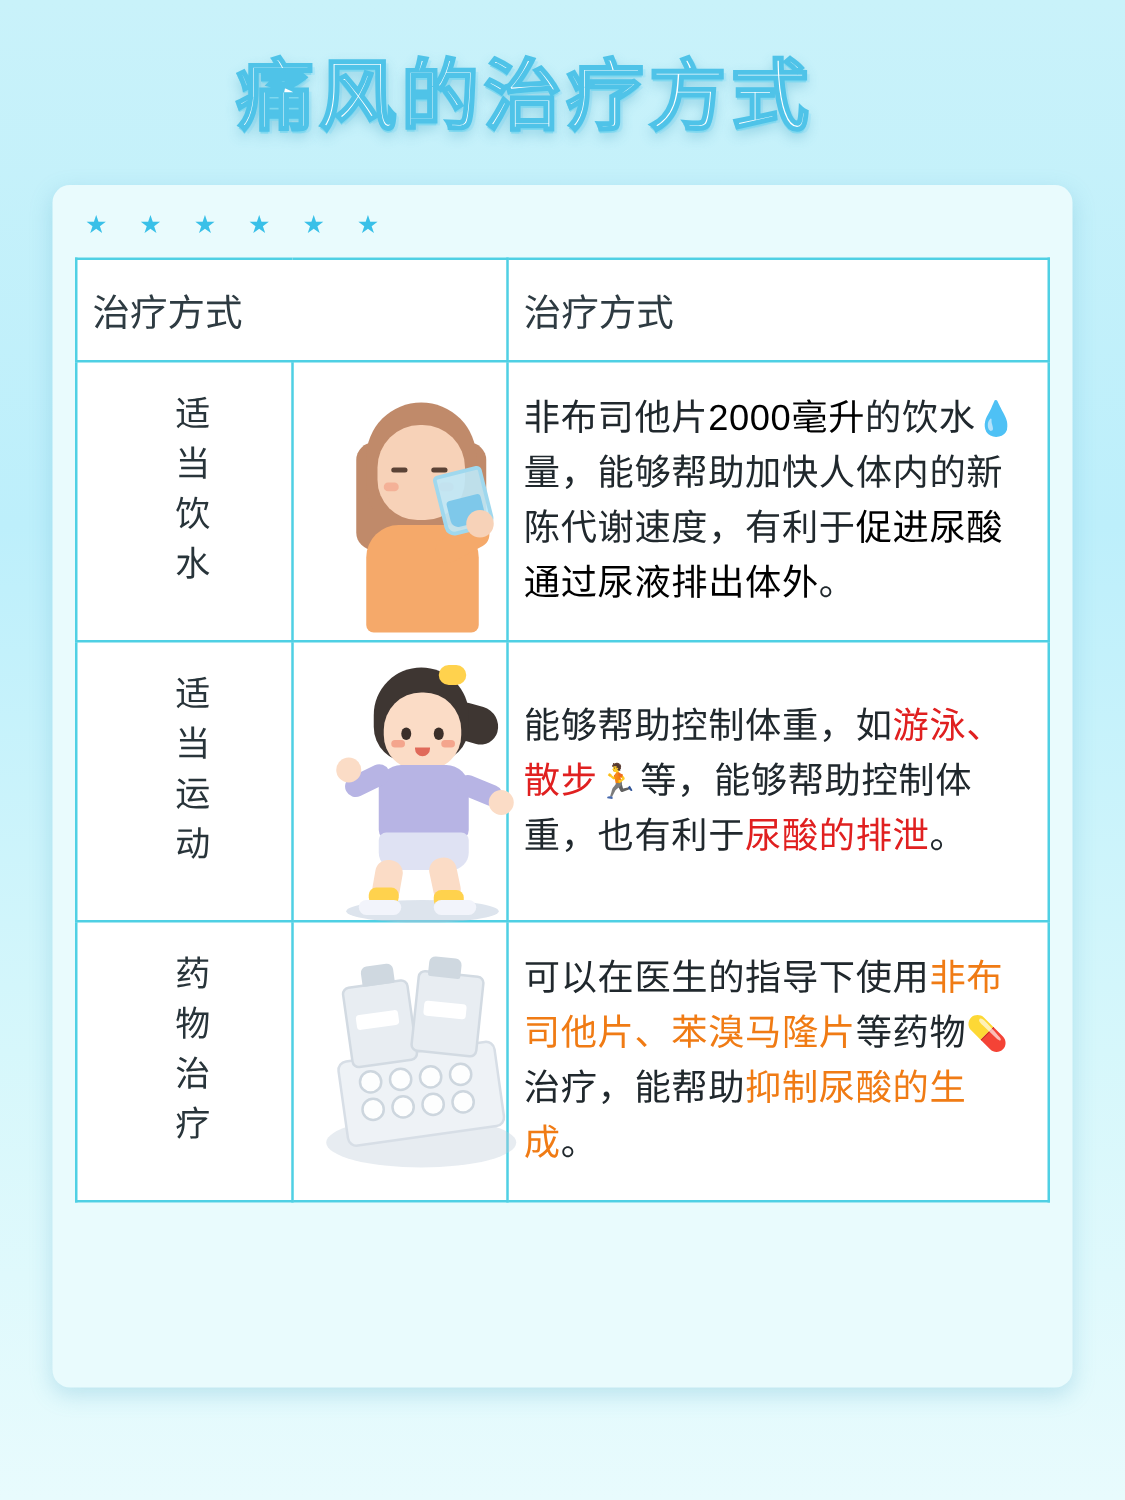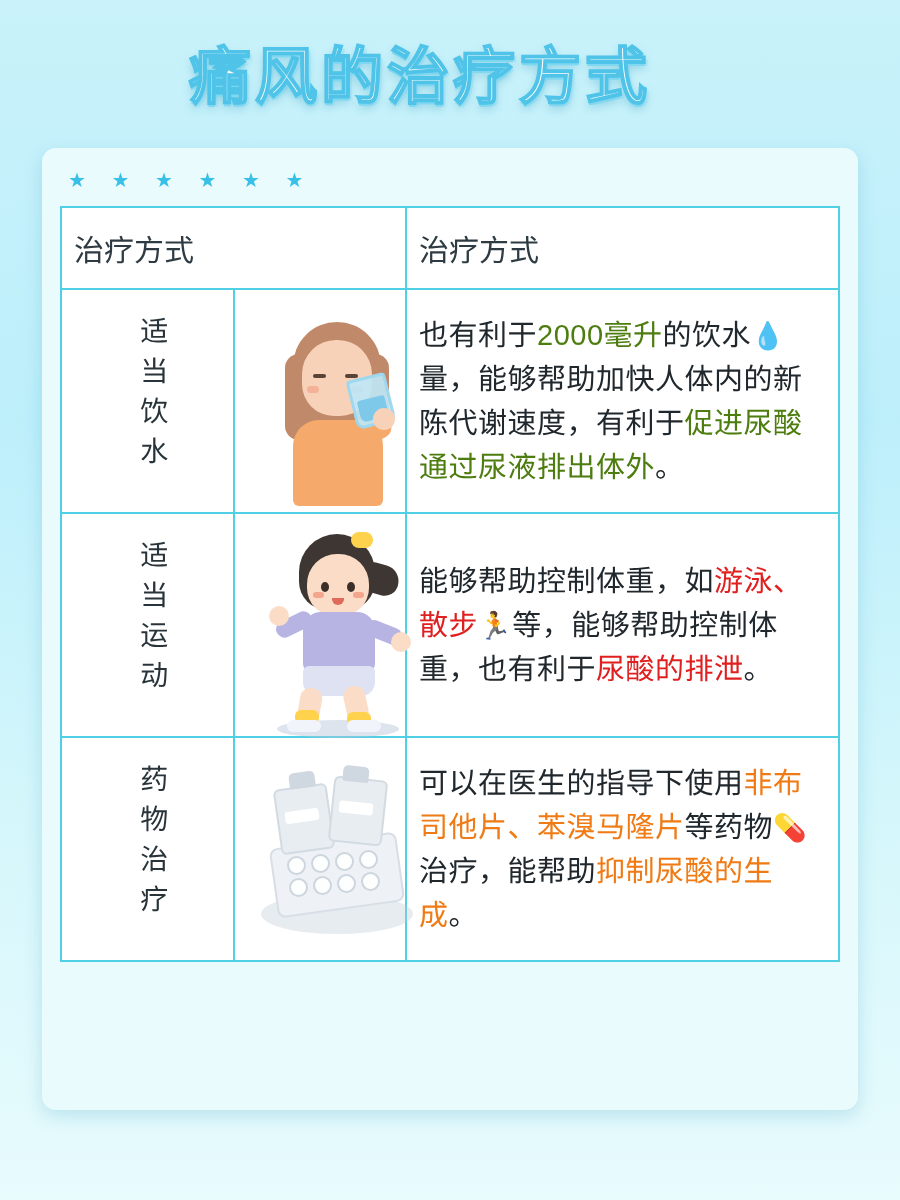--- a/index.html
+++ b/index.html
@@ -111,21 +111,21 @@
     padding: 6px;
   }
 
   td.desc {
     padding: 14px 18px 14px 20px;
     font-size: 29px;
     line-height: 1.52;
     color: #20282d;
     letter-spacing: 0.5px;
   }
-  .hl-blue { color: #4d7c0f; }
+  .hl-blue { color: #000000; }
   .hl-red  { color: #e02020; }
   .hl-orange { color: #f07b14; }
   .emoji { font-size: 27px; }
 
   
   .ill {
     position: relative;
     width: 180px;
     height: 210px;
     margin: 0 auto;
@@ -337,21 +337,21 @@
               <div class="dg-eye r"></div>
               <div class="dg-cheek l"></div>
               <div class="dg-cheek r"></div>
               <div class="dg-body"></div>
               <div class="dg-arm"></div>
               <div class="dg-cup"></div>
               <div class="dg-hand"></div>
             </div>
           </td>
           <td class="desc">
-            <span>也有利于</span><span class="hl-blue">2000毫升</span><span>的饮水</span><span class="emoji">💧</span><span>量，能够帮助加快人体内的新陈代谢速度，有利于</span><span class="hl-blue">促进尿酸通过尿液排出体外</span><span>。</span>
+            <span>非布司他片</span><span class="hl-blue">2000毫升</span><span>的饮水</span><span class="emoji">💧</span><span>量，能够帮助加快人体内的新陈代谢速度，有利于</span><span class="hl-blue">促进尿酸通过尿液排出体外</span><span>。</span>
           </td>
         </tr>
 
         <tr>
           <td class="cat">
             <span class="v">适当运动</span>
           </td>
           <td class="pic">
             <div class="ill">
               <div class="rg-shadow"></div>

